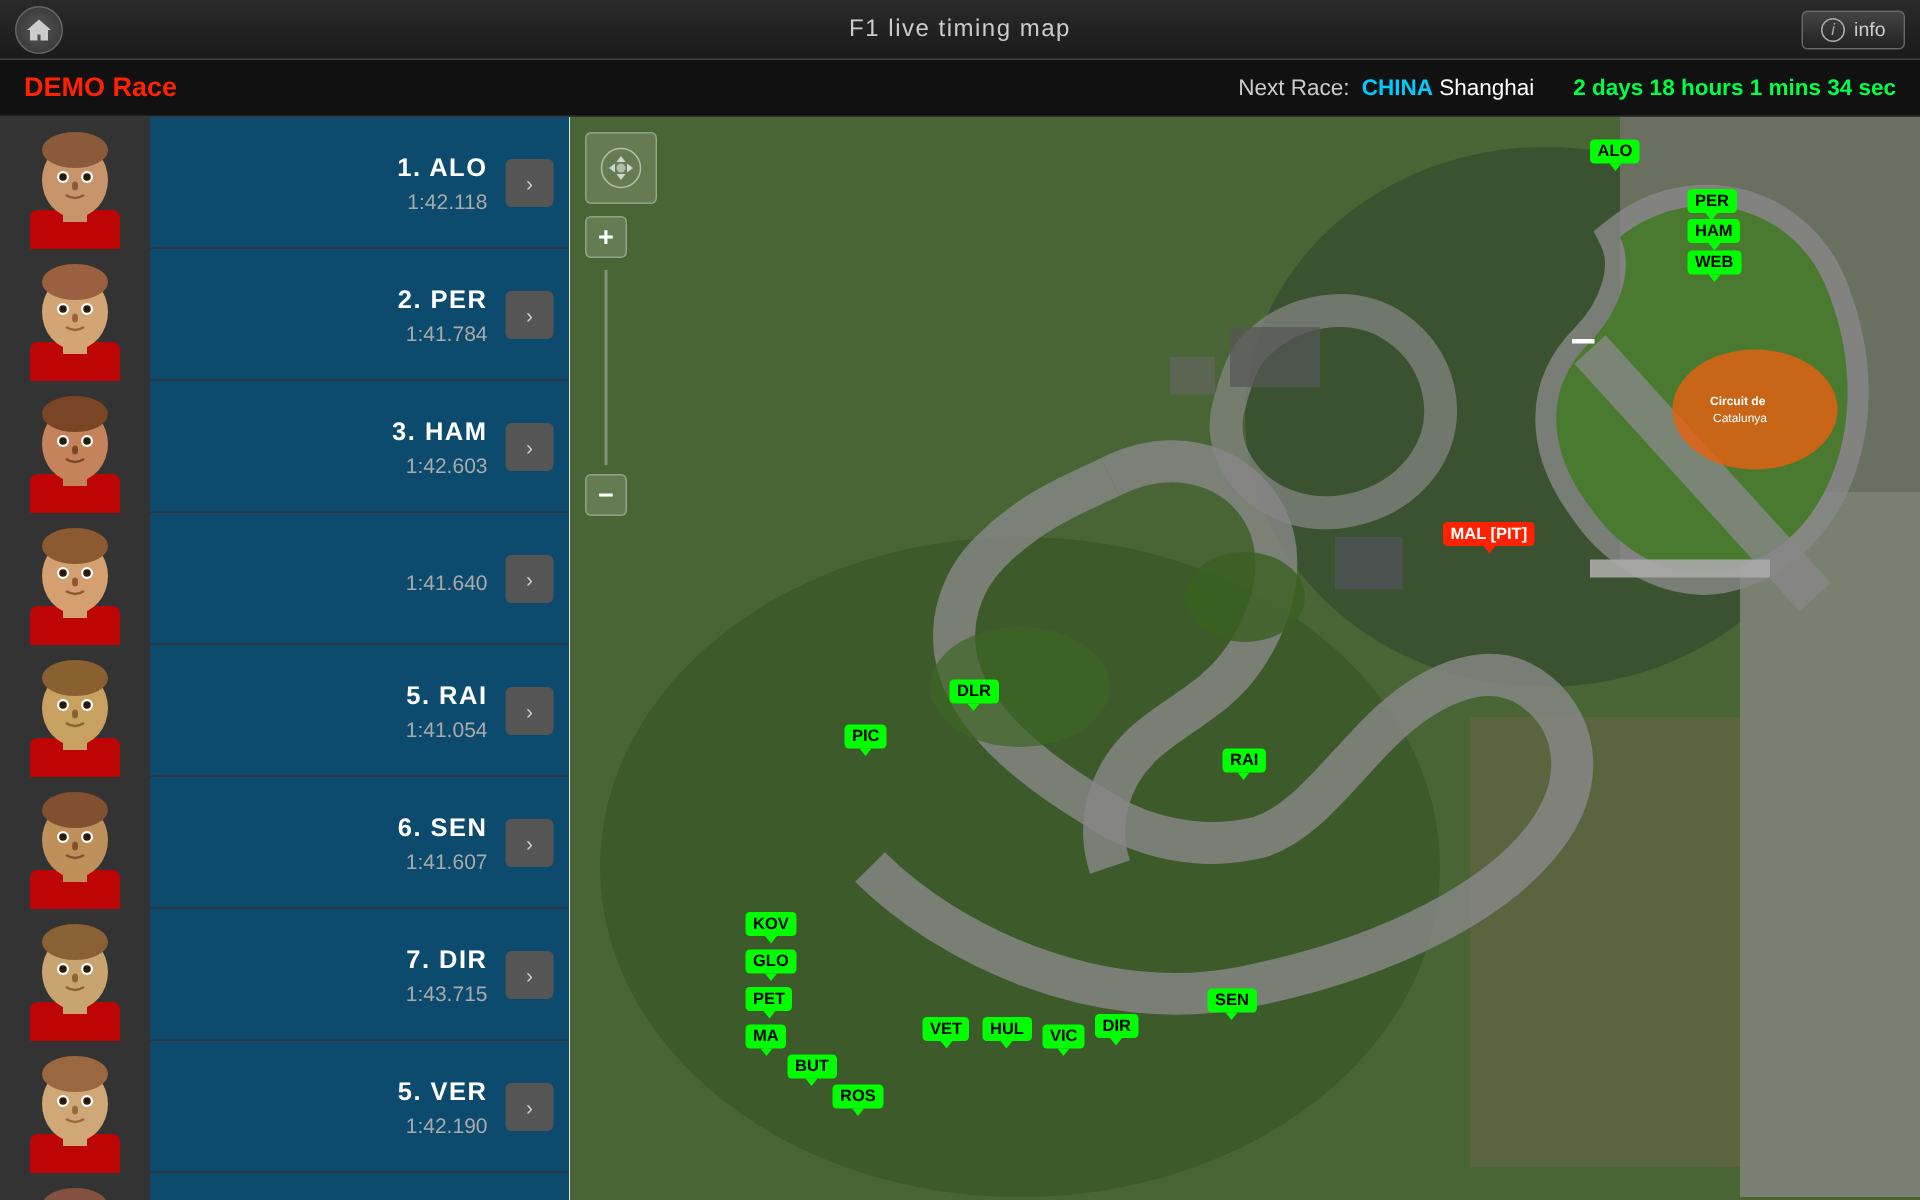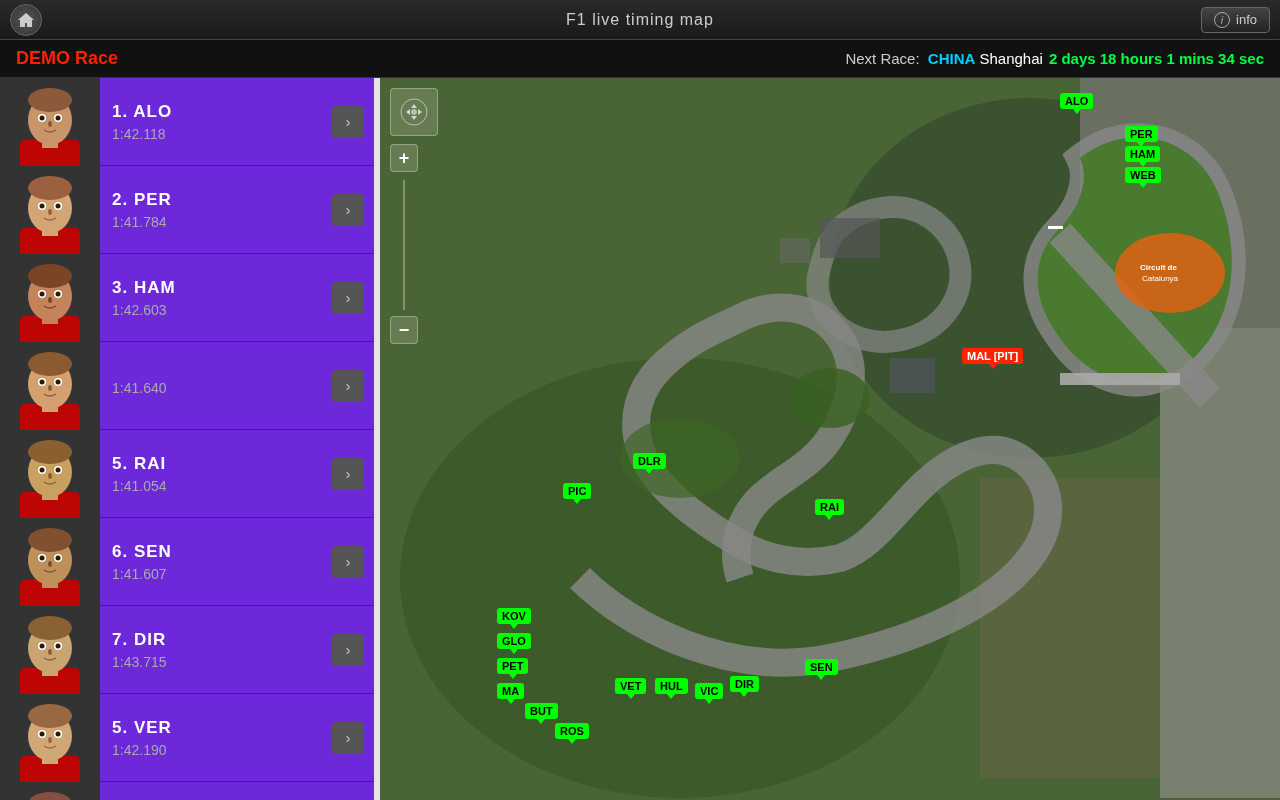--- a/index.html
+++ b/index.html
@@ -87,36 +87,38 @@
       color: #ccc;
       margin-right: 6px;
     }
     #subheader .next-race span.label { color: #ccc; }
     #subheader .next-race span.china { color: #00ccff; font-weight: bold; }
     #subheader .next-race span.shanghai { color: #fff; }
     #subheader .countdown {
       color: #00ff44;
       font-weight: bold;
       font-size: 15px;
+      margin-left: 20px;
     }
 
     
     #main {
       display: flex;
       height: calc(800px - 78px);
     }
 
     
     #driver-list {
       width: 380px;
       min-width: 380px;
-      background: #6d28d9;
+      background: #0c4a6e;
       overflow-y: auto;
-      border-right: 6px solid #e5e5e5;
+      border-right: 1px solid #e5e5e5;
       position: relative;
+      text-align: right;
     }
     #driver-list::-webkit-scrollbar { width: 8px; }
     #driver-list::-webkit-scrollbar-track { background: #1a1a1a; }
     #driver-list::-webkit-scrollbar-thumb { background: #555; border-radius: 4px; }
 
     .driver-row {
       display: flex;
       align-items: center;
       height: 88px;
       border-bottom: 1px solid #333;

